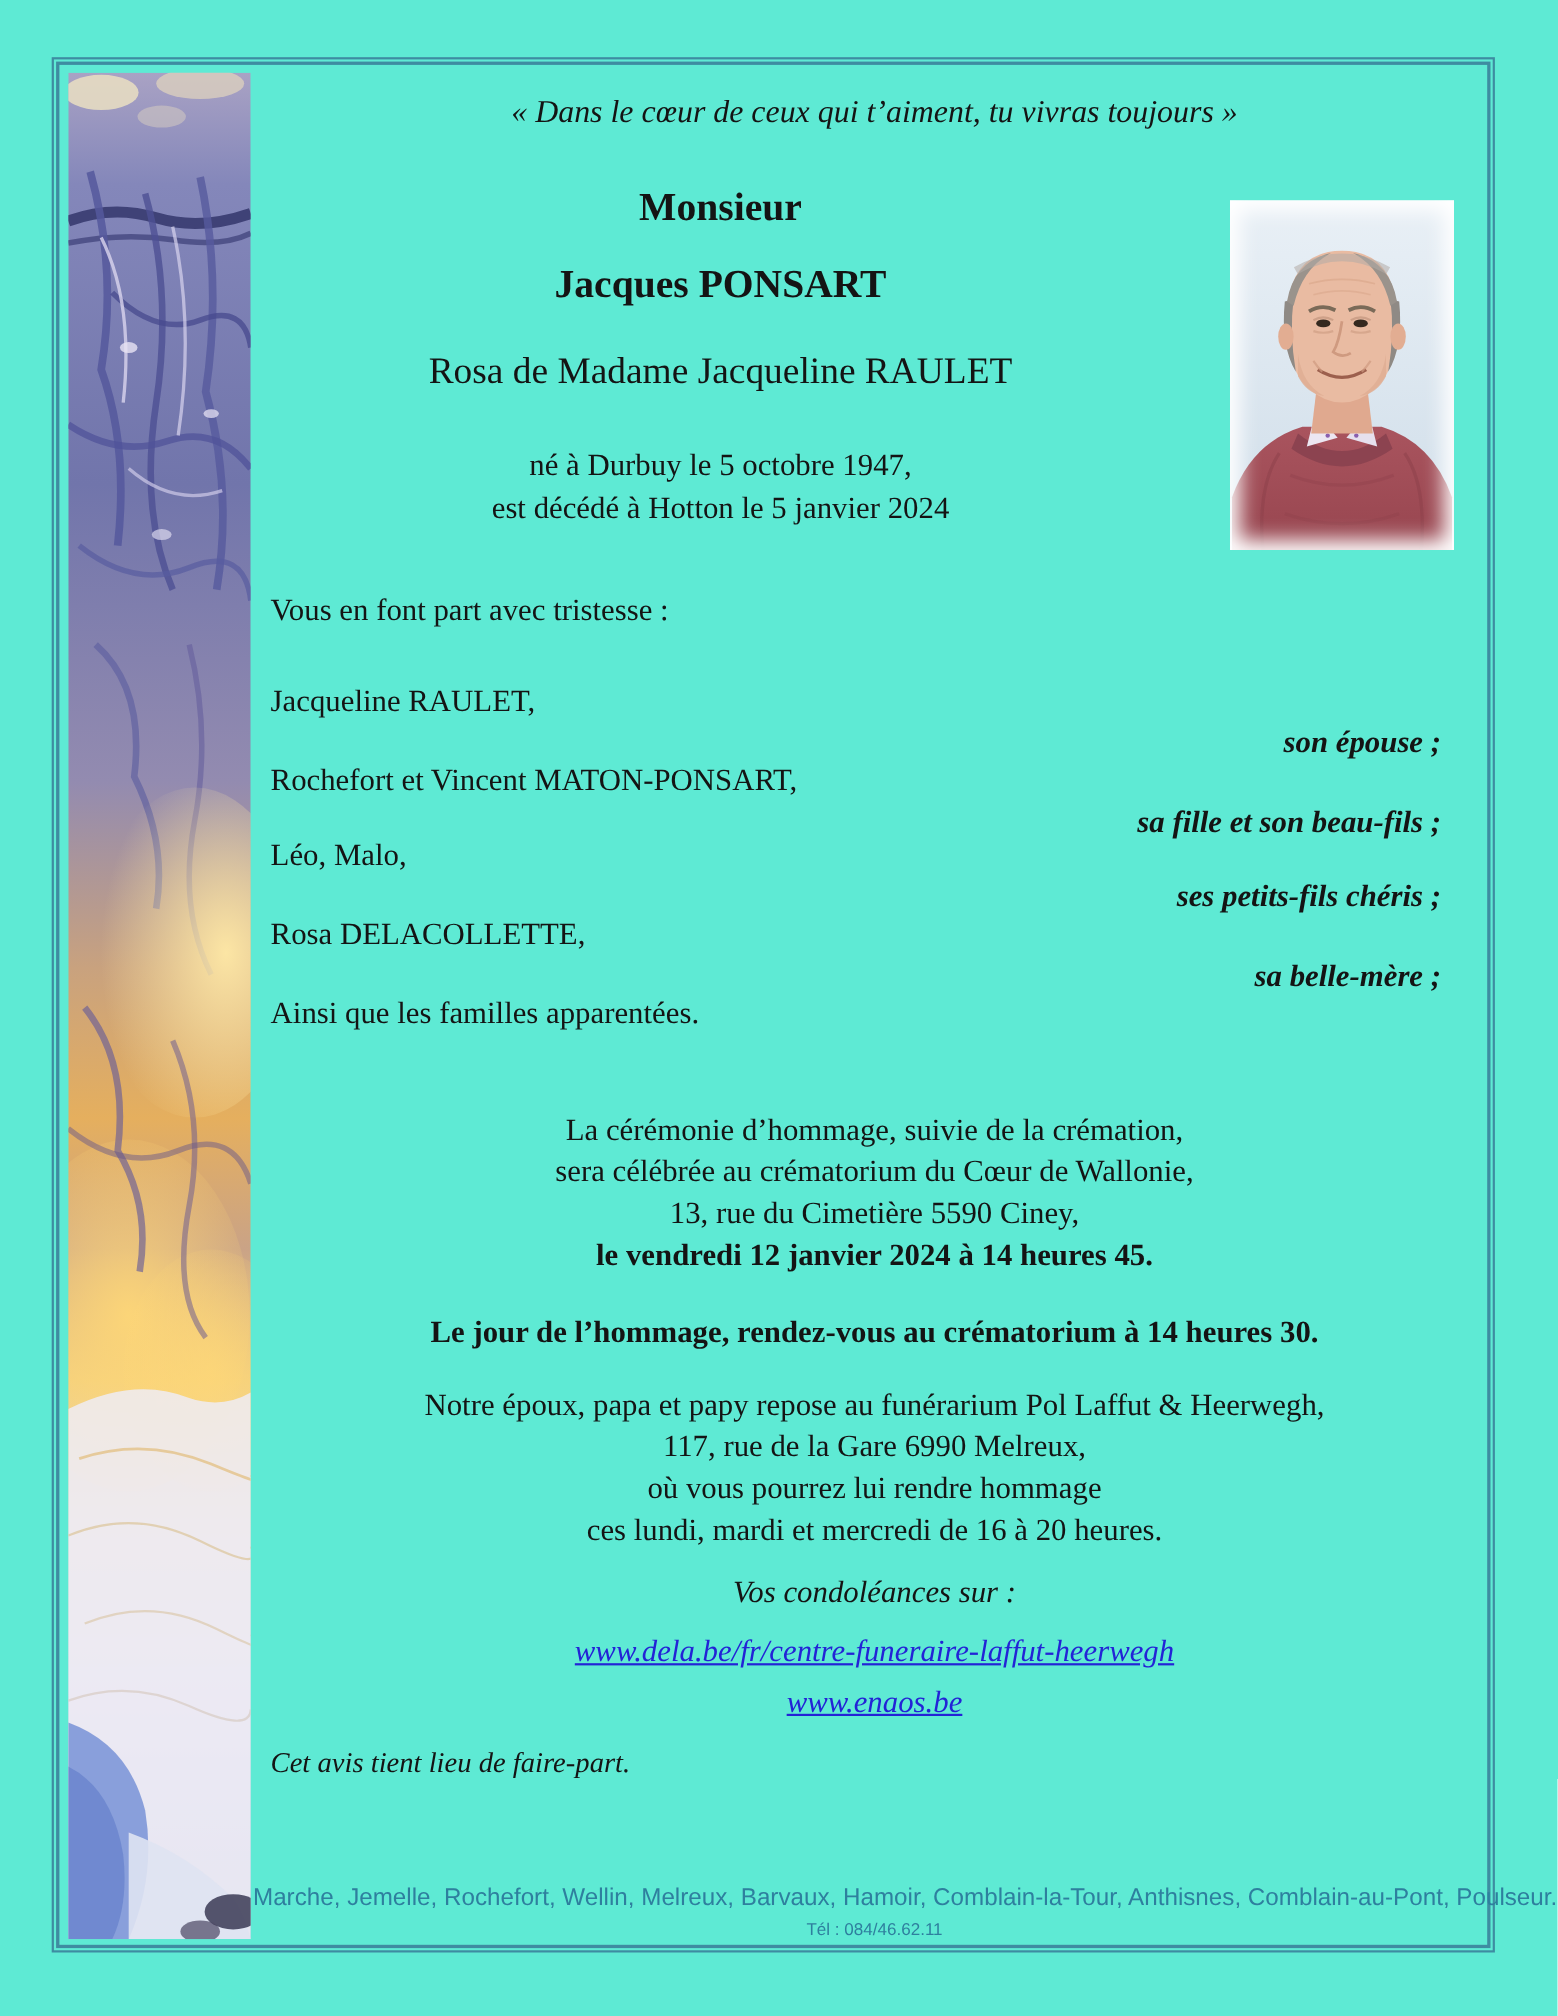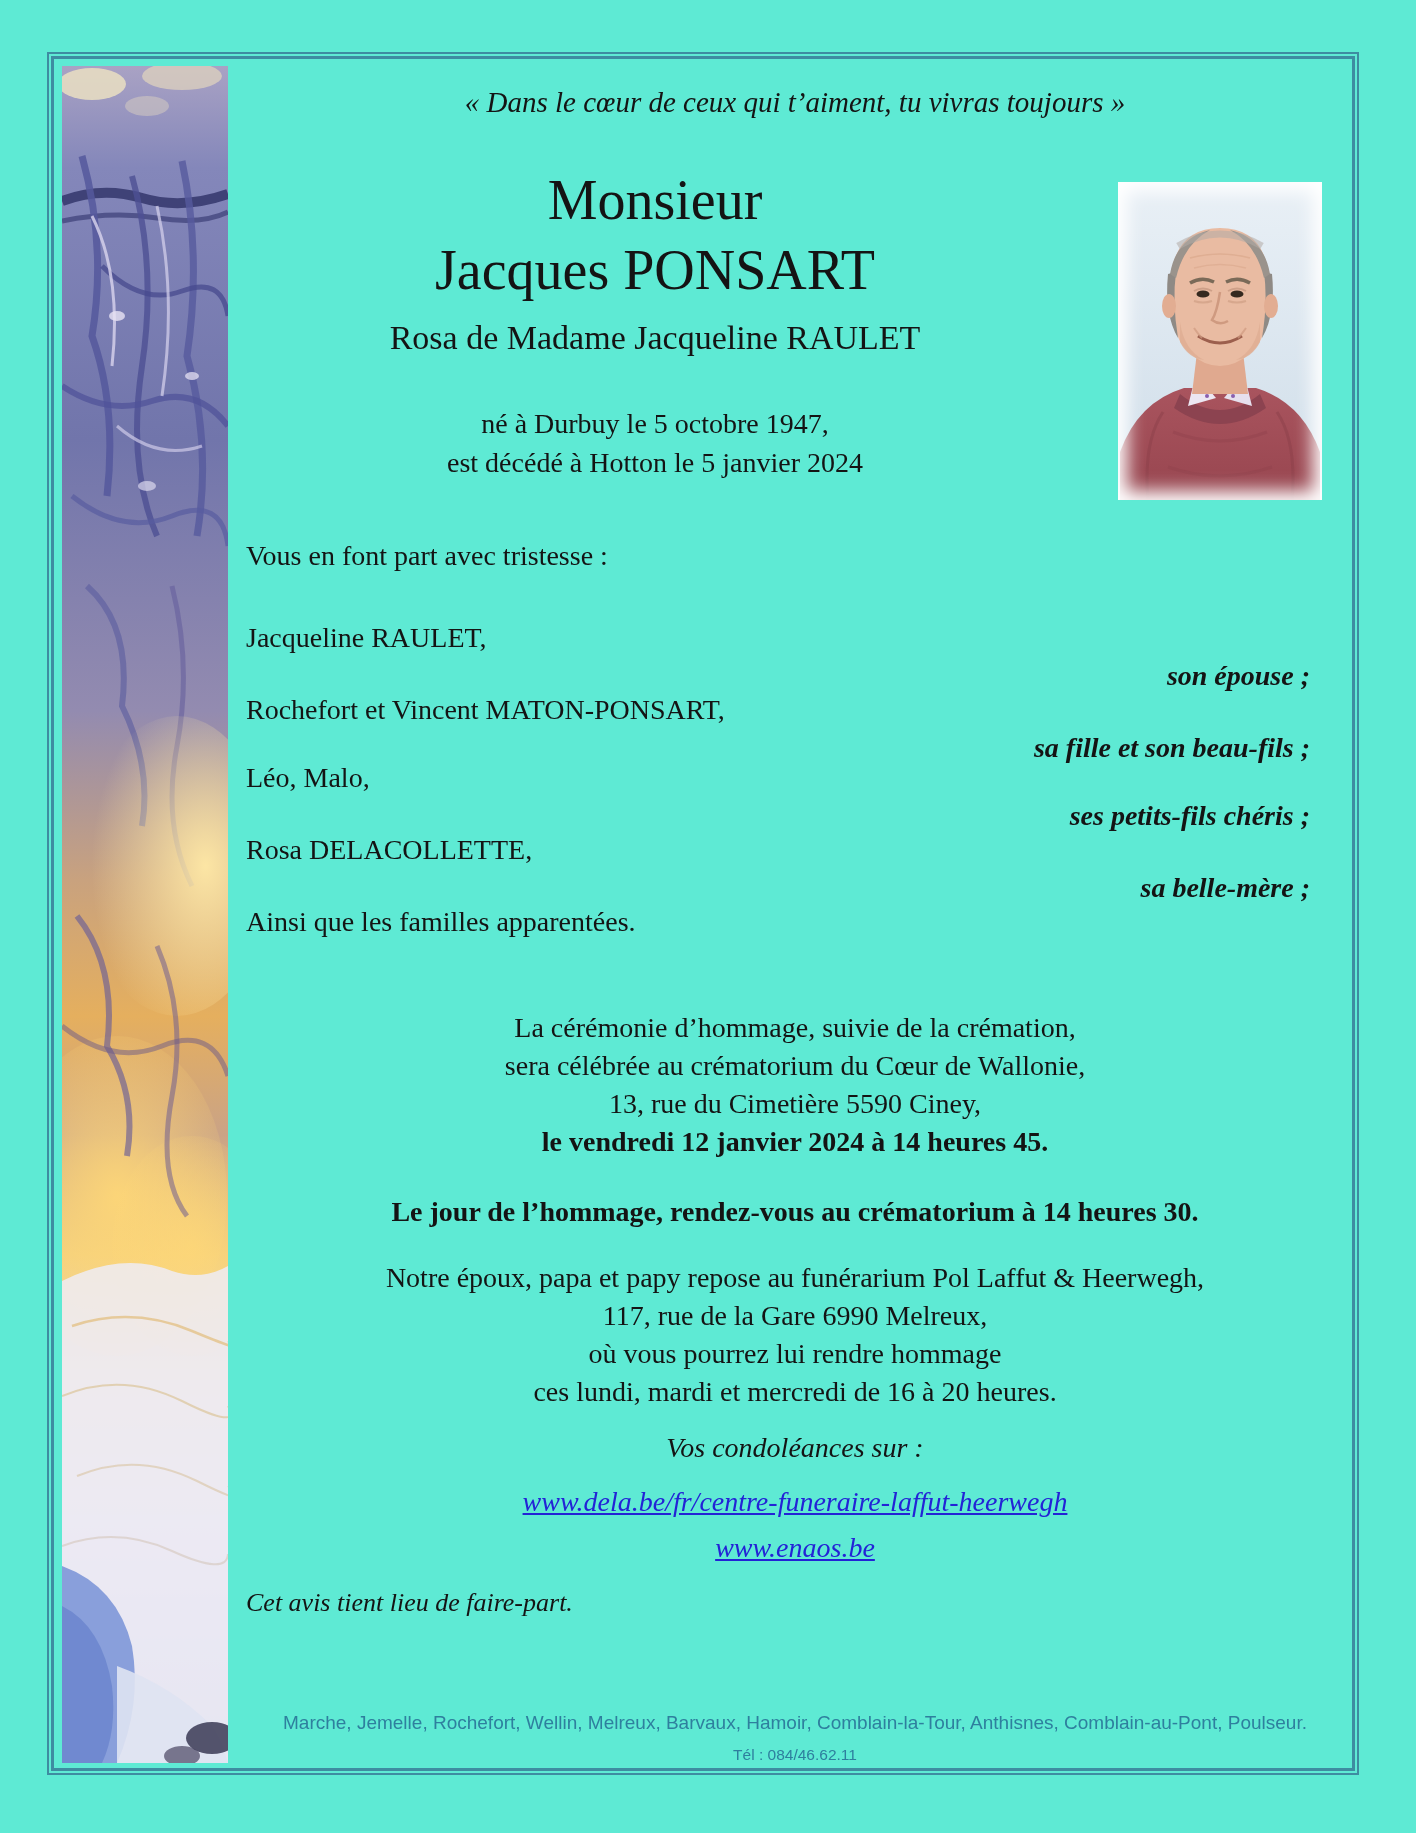--- a/index.html
+++ b/index.html
@@ -18,32 +18,32 @@
   .portrait svg{display:block;width:100%;height:100%;}
   .portrait .vignette{position:absolute;left:0;top:0;right:0;bottom:0;
                       box-shadow:inset 0 0 18px 9px #ffffff;pointer-events:none;}
   
   .tline{position:absolute;white-space:nowrap;line-height:1.15;}
   .center-full{left:230px;width:1130px;text-align:center;}
   .center-narrow{left:230px;width:850px;text-align:center;}
   .left-col{left:246px;text-align:left;}
   .right-col{left:230px;width:1080px;text-align:right;}
   .fs-quote{font-size:29px;font-style:italic;}
-  .fs-title{font-size:56px;font-weight:400;}
+  .fs-title{font-size:36px;font-weight:700;}
   .fs-sub{font-size:34px;}
   .fs-body{font-size:28px;}
   .fs-note{font-size:26px;font-style:italic;}
   .bold{font-weight:700;}
   .boldital{font-weight:700;font-style:italic;}
   .ital{font-style:italic;}
   .link{font-size:28px;font-style:italic;color:#2323d6;text-decoration:underline;cursor:pointer;}
   
   .footer-title{font-family:"Liberation Sans","DejaVu Sans",sans-serif;font-size:24px;font-weight:700;color:#2e7f9e;}
   .footer-title .tri{font-size:20px;vertical-align:2px;margin-right:10px;}
-  .footer-locs{font-family:"Liberation Sans","DejaVu Sans",sans-serif;font-size:19px;color:#2e7f9e;}
+  .footer-locs{font-family:"Liberation Sans","DejaVu Sans",sans-serif;font-size:22px;color:#2e7f9e;}
   .footer-tel{font-family:"Liberation Sans","DejaVu Sans",sans-serif;font-size:15.5px;color:#2e7f9e;}
 </style>
 </head>
 <body>
 
 <div class="page">
 
   <div class="frame-outer">
     <div class="frame-inner"></div>
   </div>

